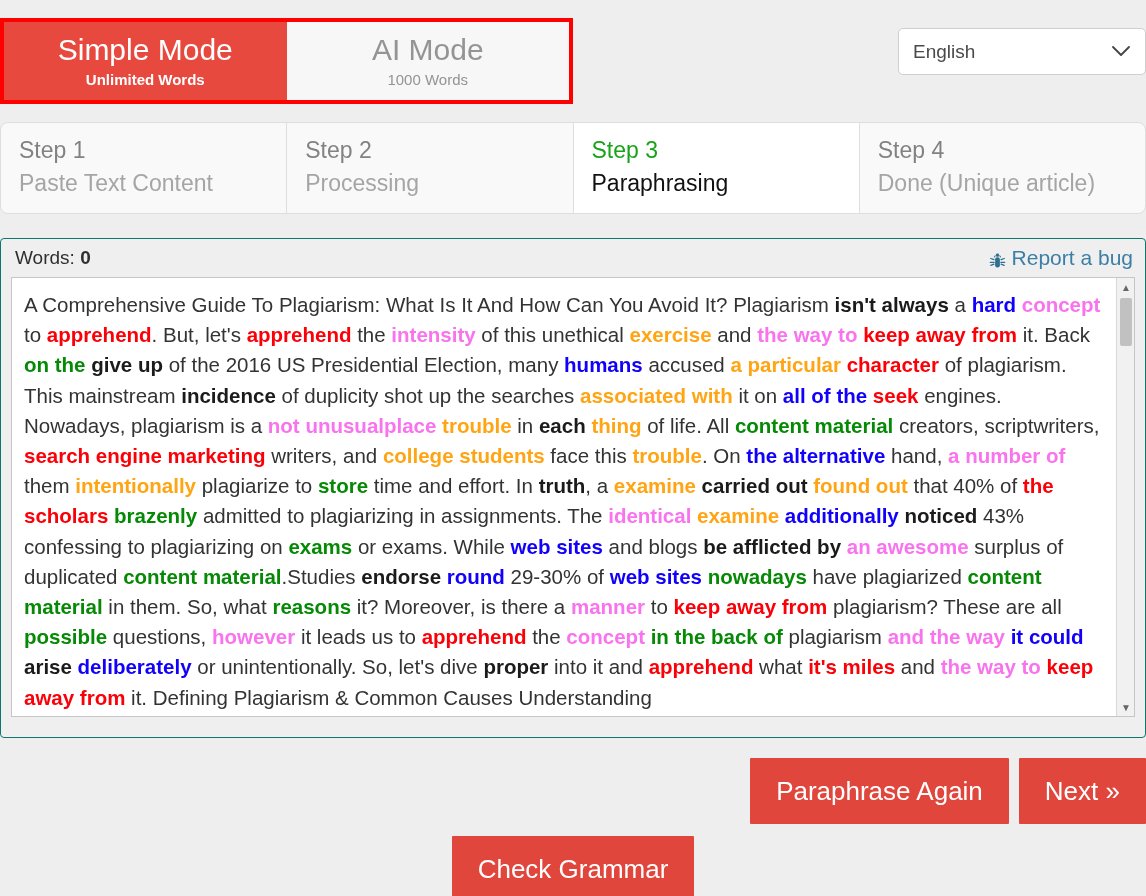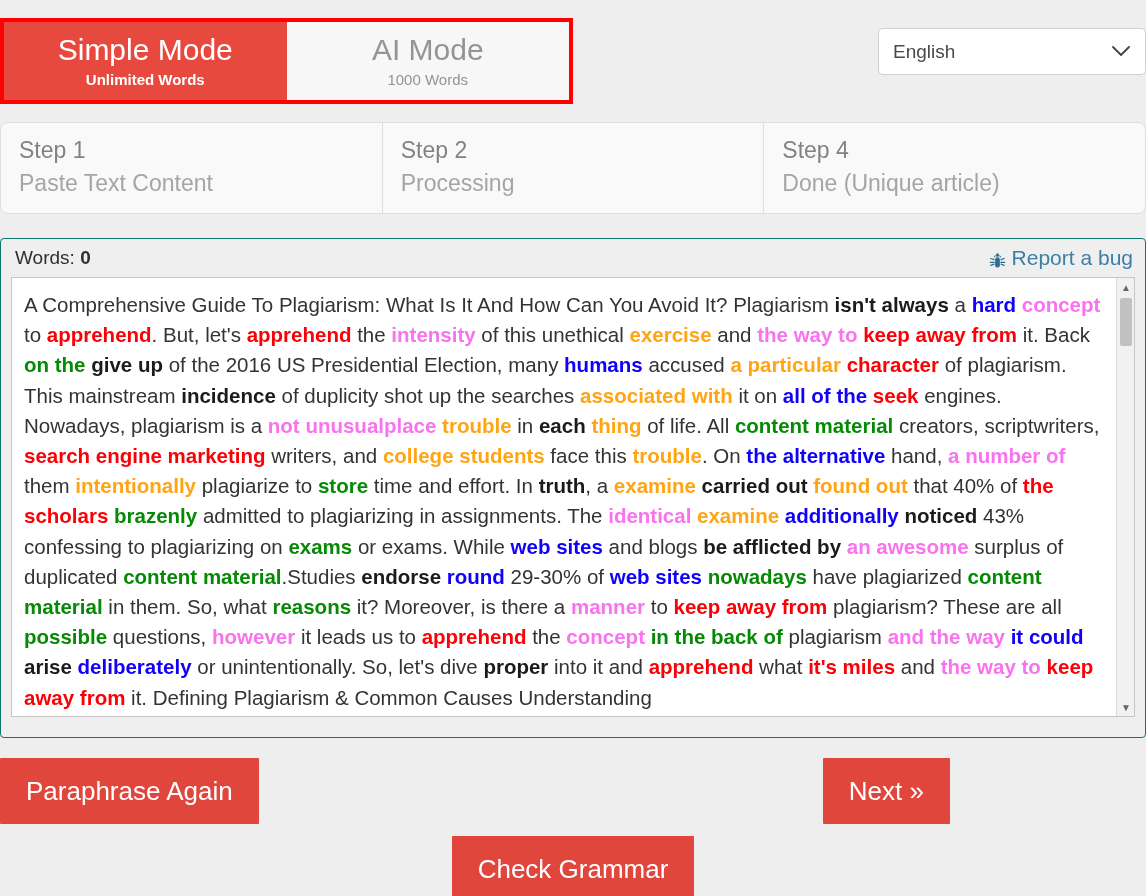--- a/index.html
+++ b/index.html
@@ -53,21 +53,21 @@
     font-weight: bold;
     margin-top: 3px;
   }
   .mode-btn.inactive .mode-sub { font-weight: 400; }
 
   
   #language-select-wrap {
     position: absolute;
     right: 0px;
     top: 28px;
-    width: 268px;
+    width: 248px;
     height: 47px;
   }
   #language-select {
     width: 100%;
     height: 100%;
     box-sizing: border-box;
     border: 1px solid #cfcfcf;
     border-radius: 5px;
     background: #ffffff;
     color: #4a4a4a;
@@ -219,23 +219,23 @@
     background: #c1c1c1;
     border-radius: 2px;
     cursor: pointer;
   }
 
   
   #buttons-row-1 {
     position: absolute;
     left: 0;
     top: 758px;
-    width: 950px;
-    display: flex;
-    justify-content: space-between;
+    width: 1146px;
+    display: flex;
+    justify-content: flex-end;
     gap: 10px;
   }
   #buttons-row-2 {
     position: absolute;
     left: 0;
     top: 836px;
     width: 1146px;
     display: flex;
     justify-content: center;
   }
@@ -277,20 +277,24 @@
 </div>
 
 <div id="steps">
   <div class="step">
     <div class="step-num">Step 1</div>
     <div class="step-label">Paste Text Content</div>
   </div>
   <div class="step">
     <div class="step-num">Step 2</div>
     <div class="step-label">Processing</div>
+  </div>
+  <div class="step current">
+    <div class="step-num">Step 3</div>
+    <div class="step-label">Paraphrasing</div>
   </div>
   <div class="step">
     <div class="step-num">Step 4</div>
     <div class="step-label">Done (Unique article)</div>
   </div>
 </div>
 
 <div id="editor-panel">
   <div id="editor-toolbar">
     <div id="word-count">

